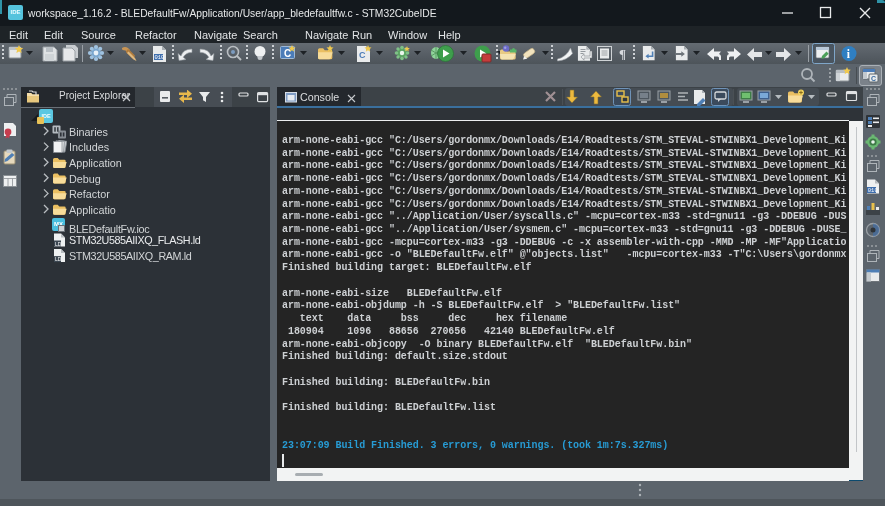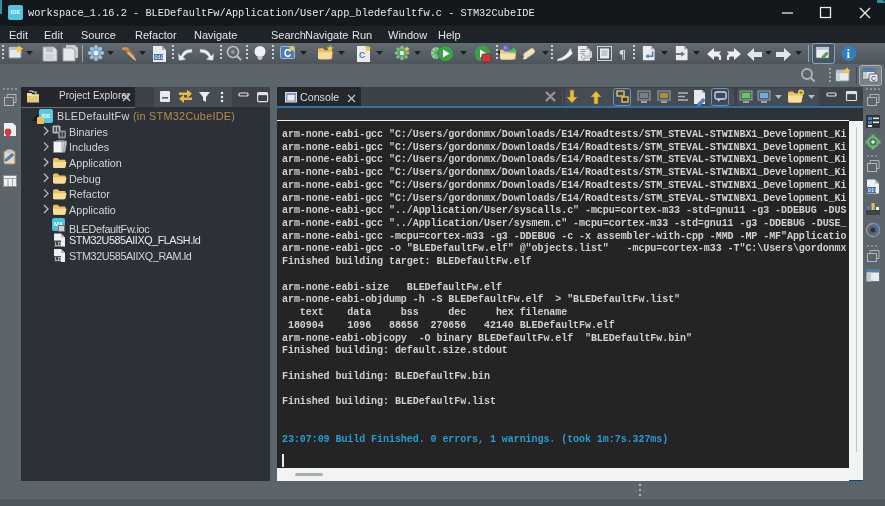--- a/index.html
+++ b/index.html
@@ -1,20 +1,20 @@
 <!DOCTYPE html>
 <html><head><meta charset="utf-8">
 <style>
   html,body{margin:0;padding:0;background:#5c646c;}
   #win{position:relative;width:885px;height:506px;overflow:hidden;background:#5c646c;font-family:"Liberation Sans",sans-serif;}
   .abs{position:absolute;}
   
   #titlebar{left:0;top:0;width:885px;height:26px;background:#13181d;}
   #title-ico{left:8px;top:5px;width:15px;height:15px;background:#55c3dd;border-radius:2px;color:#eafbff;font-size:6px;font-weight:bold;text-align:center;line-height:15px;}
-  #title-txt{left:28px;top:0;height:26px;line-height:27px;color:#e6e8e9;font-size:10.3px;font-family:Liberation Mono, monospace;}
+  #title-txt{left:28px;top:0;height:26px;line-height:27px;color:#e6e8e9;font-size:10.3px;}
   
   #menubar{left:0;top:26px;width:885px;height:17px;background:#1e2327;color:#e2e4e6;font-size:11px;}
   .mi{position:absolute;top:1px;line-height:16px;}
   
   #toolbar{left:0;top:43px;width:885px;height:21px;background:linear-gradient(180deg,#646b72 0%,#575e65 55%,#4d545a 100%);}
   .tabbar{position:absolute;left:0;top:0;right:0;height:20px;background:#3c4247;}
   .tab{position:absolute;left:0;top:0;height:20px;background:#24282d;color:#dadcde;font-size:11px;}
   
   #pe{left:21px;top:87px;width:249px;height:394px;background:#2c3137;}
   #console{left:277px;top:87px;width:586px;height:394px;background:#0c4a6e;}
@@ -33,21 +33,21 @@
     <rect x="41.5" y="7.5" width="10" height="10" fill="none" stroke="#e8eaeb" stroke-width="1.3"></rect>
     <path d="M81 8 L91 18 M91 8 L81 18" stroke="#e8eaeb" stroke-width="1.4"></path>
   </svg>
 
   <div class="abs" id="menubar">
     <span class="mi" style="left:9px">Edit</span>
     <span class="mi" style="left:44px">Edit</span>
     <span class="mi" style="left:81px">Source</span>
     <span class="mi" style="left:135px">Refactor</span>
     <span class="mi" style="left:194px">Navigate</span>
-    <span class="mi" style="left:271px">Search</span>
+    <span class="mi" style="left:243px">Search</span>
     <span class="mi" style="left:305px">Navigate</span>
     <span class="mi" style="left:352px">Run</span>
     <span class="mi" style="left:388px">Window</span>
     <span class="mi" style="left:438px">Help</span>
   </div>
 
   <div class="abs" id="toolbar"></div>
   <div class="abs" id="toolbar-icons" style="left:0;top:43px;width:885px;height:21px">
     <svg width="885" height="21">
       <defs>
@@ -435,21 +435,20 @@
     </svg>
     <div class="abs" style="left:0;top:20px;width:114px;height:1px;background:#6a7077"></div>
 
     <div id="tree" class="abs" style="left:0;top:22px;width:249px;height:369px;font-size:10.8px;color:#d2d5d7">
 
       <svg class="abs" style="left:9px;top:4px" width="10" height="10">
           <path d="M8 1 v7 h-7 z" fill="#171b1f"></path>
         </svg>
       <div class="abs" style="left:18px;top:0px;width:14px;height:14px;background:#5bc8e2;border-radius:2px;color:#f2feff;font-size:5.5px;font-weight:bold;text-align:center;line-height:14px">IDE</div>
       <div class="abs" style="left:16px;top:8px;width:7px;height:7px;background:#e8c257;border-radius:1px"></div>
-      <div class="abs" style="left:36px;top:1px;white-space:nowrap;letter-spacing:0.3px">BLEDefaultFw <span style="color:#bb8b50">(in STM32CubeIDE)</span></div>
 
       <svg class="abs" style="left:21px;top:17px" width="8" height="110">
         <g stroke="#b9bdc1" stroke-width="1.3" fill="none">
           <path d="M2 1 l4 4 -4 4"></path>
             <path d="M2 16.6 l4 4 -4 4"></path>
             <path d="M2 32.2 l4 4 -4 4"></path>
           <path d="M2 47.8 l4 4 -4 4"></path>
             <path d="M2 63.4 l4 4 -4 4"></path>
             <path d="M2 79 l4 4 -4 4"></path>
         </g>
@@ -592,21 +591,21 @@
 
         <rect x="290" y="6" width="9" height="3" rx="1" fill="none" stroke="#dfe1e3" stroke-width="1.2"></rect>
         <rect x="309.5" y="4.5" width="10" height="9" rx="1" fill="none" stroke="#dfe1e3" stroke-width="1.2"></rect>
           <rect x="309.5" y="4.5" width="10" height="2.6" fill="#dfe1e3"></rect>
       </svg>
     </div>
     <div class="abs" style="left:0;top:19px;width:586px;height:2px;background:#3a6f9d"></div>
     <div class="abs" style="left:0;top:21px;width:586px;height:13px;background:#2e3338"></div>
     <div class="abs" style="left:0;top:33px;width:572px;height:1px;background:#eceeef"></div>
     <div class="abs" style="left:0;top:34px;width:572px;height:347px;background:#242424"></div>
-    <pre class="abs" style="left:5px;top:34px;width:566px;height:347px;overflow:hidden;padding-top:8px;font:bold 10px/12.72px 'Liberation Mono',monospace;color:#cdd0d3;letter-spacing:-0.06px">arm-none-eabi-gcc "C:/Users/gordonmx/Downloads/E14/Roadtests/STM_STEVAL-STWINBX1_Development_Ki
+    <pre class="abs" style="left:5px;top:34px;width:566px;height:347px;overflow:hidden;padding-top:14px;font:bold 10px/12.72px 'Liberation Mono',monospace;color:#cdd0d3;letter-spacing:-0.06px">arm-none-eabi-gcc "C:/Users/gordonmx/Downloads/E14/Roadtests/STM_STEVAL-STWINBX1_Development_Ki
 arm-none-eabi-gcc "C:/Users/gordonmx/Downloads/E14/Roadtests/STM_STEVAL-STWINBX1_Development_Ki
 arm-none-eabi-gcc "C:/Users/gordonmx/Downloads/E14/Roadtests/STM_STEVAL-STWINBX1_Development_Ki
 arm-none-eabi-gcc "C:/Users/gordonmx/Downloads/E14/Roadtests/STM_STEVAL-STWINBX1_Development_Ki
 arm-none-eabi-gcc "C:/Users/gordonmx/Downloads/E14/Roadtests/STM_STEVAL-STWINBX1_Development_Ki
 arm-none-eabi-gcc "C:/Users/gordonmx/Downloads/E14/Roadtests/STM_STEVAL-STWINBX1_Development_Ki
 arm-none-eabi-gcc "../Application/User/syscalls.c" -mcpu=cortex-m33 -std=gnu11 -g3 -DDEBUG -DUS
 arm-none-eabi-gcc "../Application/User/sysmem.c" -mcpu=cortex-m33 -std=gnu11 -g3 -DDEBUG -DUSE_
 arm-none-eabi-gcc -mcpu=cortex-m33 -g3 -DDEBUG -c -x assembler-with-cpp -MMD -MP -MF"Applicatio
 arm-none-eabi-gcc -o "BLEDefaultFw.elf" @"objects.list"   -mcpu=cortex-m33 -T"C:\Users\gordonmx
 Finished building target: BLEDefaultFw.elf
@@ -616,21 +615,21 @@
    text    data     bss     dec     hex filename
  180904    1096   88656  270656   42140 BLEDefaultFw.elf
 arm-none-eabi-objcopy  -O binary BLEDefaultFw.elf  "BLEDefaultFw.bin"
 Finished building: default.size.stdout
 
 Finished building: BLEDefaultFw.bin
 
 Finished building: BLEDefaultFw.list
 
 
-<span style="color:#279bd4">23:07:09 Build Finished. 0 errors, 1 warnings. (took 1m:7s.327ms)</span>
+<span style="color:#279bd4">23:07:09 Build Finished. 3 errors, 0 warnings. (took 1m:7s.327ms)</span>
 </pre>
     <div class="abs" style="left:5px;top:367px;width:2px;height:13px;background:#e8eaeb"></div>
 
     <div class="abs" style="left:572px;top:34px;width:14px;height:359px;background:#f2f3f3"></div>
     <div class="abs" style="left:578.5px;top:40px;width:1.5px;height:325px;background:#c2c5c8"></div>
 
     <div class="abs" style="left:0;top:381px;width:572px;height:13px;background:#f2f3f3"></div>
     <div class="abs" style="left:18px;top:386px;width:28px;height:2.5px;background:#a8adb1;border-radius:2px"></div>
   </div>
 

